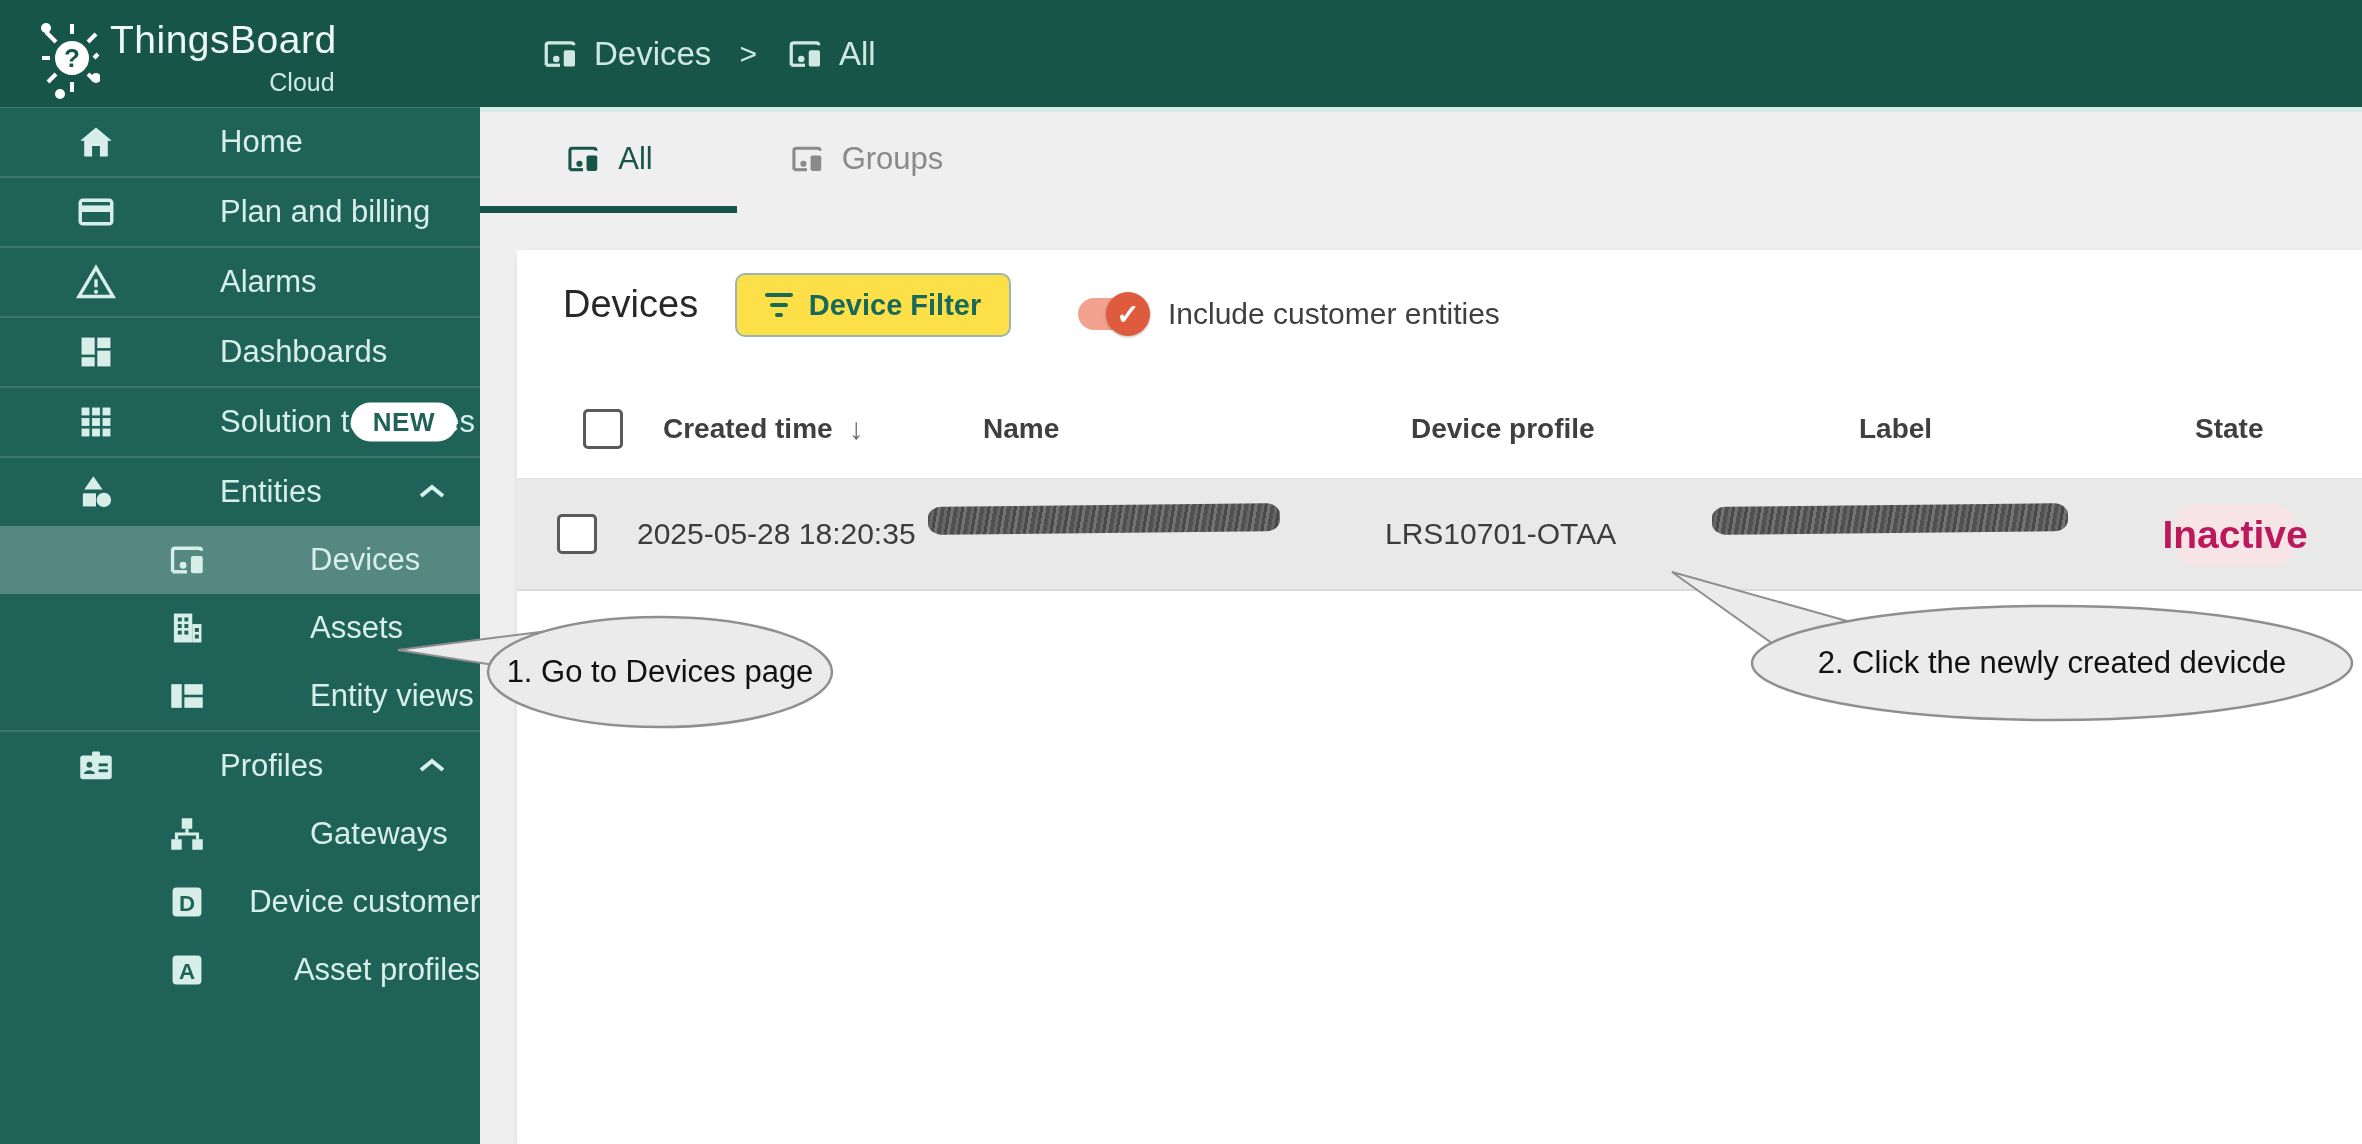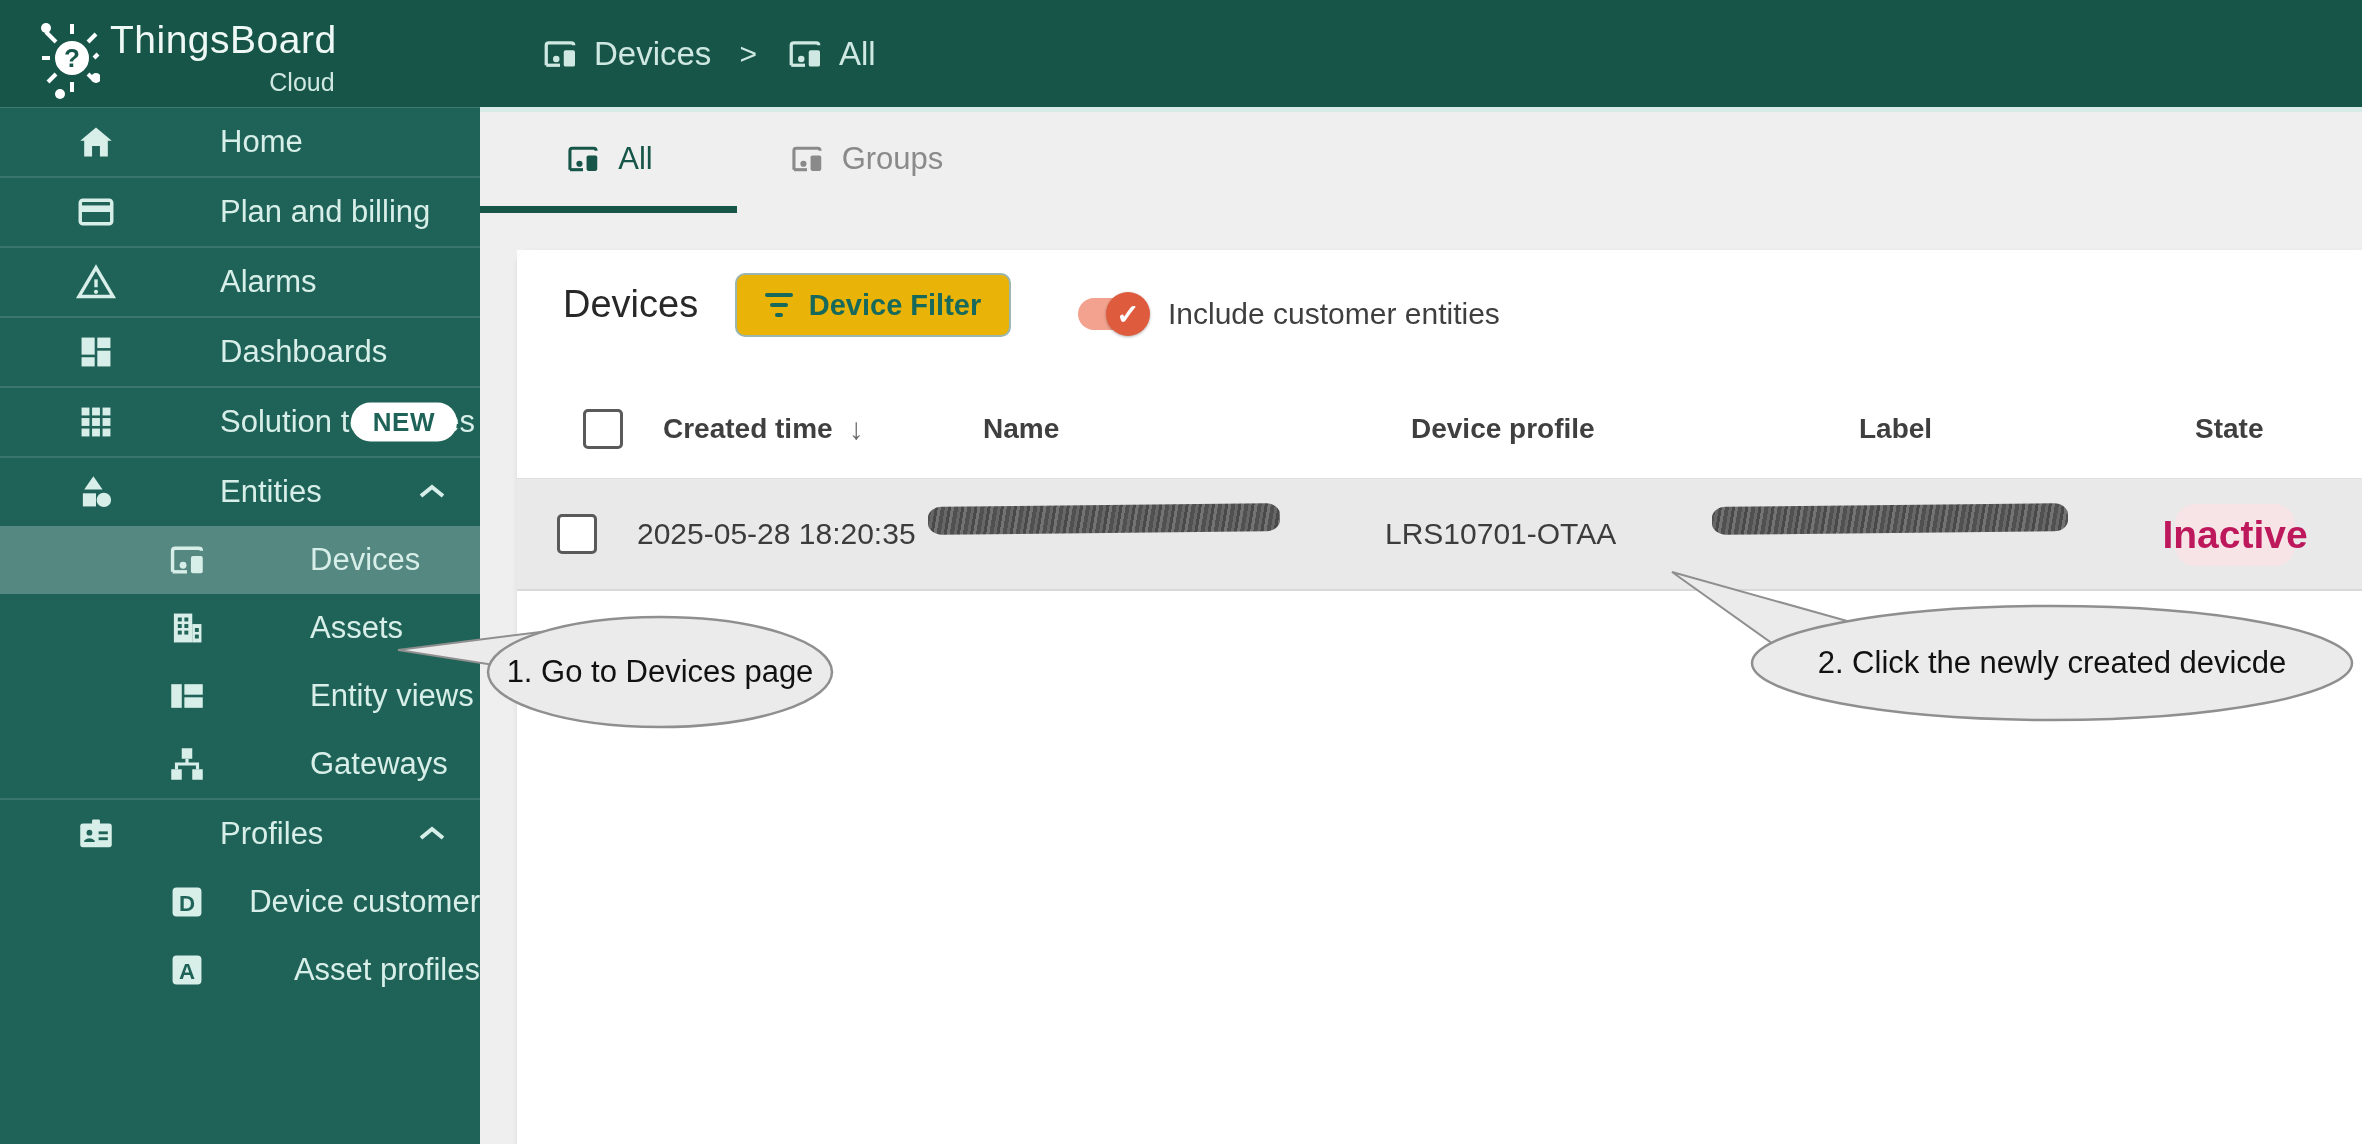--- a/index.html
+++ b/index.html
@@ -48,21 +48,21 @@
   .tab-groups{left:257px;width:257px;color:#8a8a8a;}
   .tab svg{width:38px;height:38px;}
   .tab-underline{position:absolute;left:0;top:94px;width:257px;height:7px;background:#175549;}
   .below-tabs{position:absolute;left:517px;top:213px;width:1845px;height:37px;background:#efefef;}
 
   .card{position:absolute;left:517px;top:250px;width:1845px;height:894px;background:#ffffff;
         border-top-left-radius:14px;box-shadow:0 2px 6px rgba(0,0,0,.08);}
 
   
   .page-title{position:absolute;left:46px;top:283px;font-size:38px;font-weight:500;color:#282828;}
-  .filter-btn{position:absolute;left:218px;top:273px;width:276px;height:64px;background:#eab308;
+  .filter-btn{position:absolute;left:218px;top:273px;width:276px;height:64px;background:#fde047;
               border:2px solid #9bb5af;border-radius:10px;display:flex;align-items:center;
               justify-content:center;gap:16px;color:#17695b;font-size:29px;font-weight:700;cursor:pointer;}
   .filter-icon{display:flex;flex-direction:column;gap:6px;align-items:center;}
   .filter-icon span{display:block;height:4px;background:#17695b;border-radius:2px;}
   .filter-icon .f1{width:28px;} .filter-icon .f2{width:18px;} .filter-icon .f3{width:8px;}
   .toggle-wrap{position:absolute;left:558px;top:283px;display:flex;align-items:center;cursor:pointer;}
   .toggle-track{width:66px;height:32px;border-radius:16px;background:#f2a28e;position:relative;}
   .toggle-thumb{position:absolute;right:-6px;top:-6px;width:44px;height:44px;border-radius:50%;
                 background:#df5b3e;display:flex;align-items:center;justify-content:center;
                 color:#ffffff;font-size:28px;font-weight:700;box-shadow:0 1px 3px rgba(0,0,0,.3);}
@@ -266,51 +266,51 @@
         <span class="nav-icon">
           <svg viewBox="0 0 32 32">
               <rect x="4" y="7" width="8" height="18" class="fill-mint"></rect>
               <rect x="14" y="7" width="14" height="8" class="fill-mint"></rect>
               <rect x="14" y="17" width="14" height="8" class="fill-mint"></rect>
             </svg>
         </span>
         <span class="nav-label">Entity views</span>
       </div>
 
-      <div class="nav-item sub">
-        <span class="nav-icon">
-          <svg viewBox="0 0 32 32">
-              <rect x="12" y="4" width="8" height="8" class="fill-mint"></rect>
-              <rect x="4" y="20" width="8" height="8" class="fill-mint"></rect>
-              <rect x="20" y="20" width="8" height="8" class="fill-mint"></rect>
-            <path d="M16 12 L16 16 M8 20 L8 16 L24 16 L24 20" fill="none" stroke="#d8efe9" stroke-width="2.4"></path>
-            </svg>
-        </span>
-        <span class="nav-label">Gateways</span>
-      </div>
-
       <div class="nav-item parent divider-top">
         <span class="nav-icon">
           <svg viewBox="0 0 32 32">
               <rect x="4" y="8" width="24" height="18" rx="2" class="fill-mint"></rect>
               <rect x="13" y="5" width="6" height="6" rx="1" class="fill-mint"></rect>
             <g fill="#1f6358">
                 <circle cx="11" cy="15" r="2.2"></circle>
                 <path d="M7 21 Q11 17.5 15 21 L15 22 L7 22 Z"></path>
                 <rect x="18" y="14" width="7" height="2.2"></rect>
                 <rect x="18" y="18.5" width="7" height="2.2"></rect>
               </g>
             </svg>
         </span>
         <span class="nav-label">Profiles</span>
         <span class="nav-chevron">
           <svg viewBox="0 0 30 20">
               <polyline points="4,14 15,5 26,14" fill="none" stroke="#d8efe9" stroke-width="4"></polyline>
             </svg>
         </span>
+      </div>
+
+      <div class="nav-item sub">
+        <span class="nav-icon">
+          <svg viewBox="0 0 32 32">
+              <rect x="12" y="4" width="8" height="8" class="fill-mint"></rect>
+              <rect x="4" y="20" width="8" height="8" class="fill-mint"></rect>
+              <rect x="20" y="20" width="8" height="8" class="fill-mint"></rect>
+            <path d="M16 12 L16 16 M8 20 L8 16 L24 16 L24 20" fill="none" stroke="#d8efe9" stroke-width="2.4"></path>
+            </svg>
+        </span>
+        <span class="nav-label">Gateways</span>
       </div>
 
       <div class="nav-item sub">
         <span class="nav-icon">
           <svg viewBox="0 0 32 32">
               <rect x="5" y="5" width="22" height="22" rx="3" class="fill-mint"></rect>
             <text x="16" y="23" text-anchor="middle" font-size="17" font-weight="bold" fill="#1f6358">D</text>
             </svg>
         </span>
         <span class="nav-label">Device customer</span>

